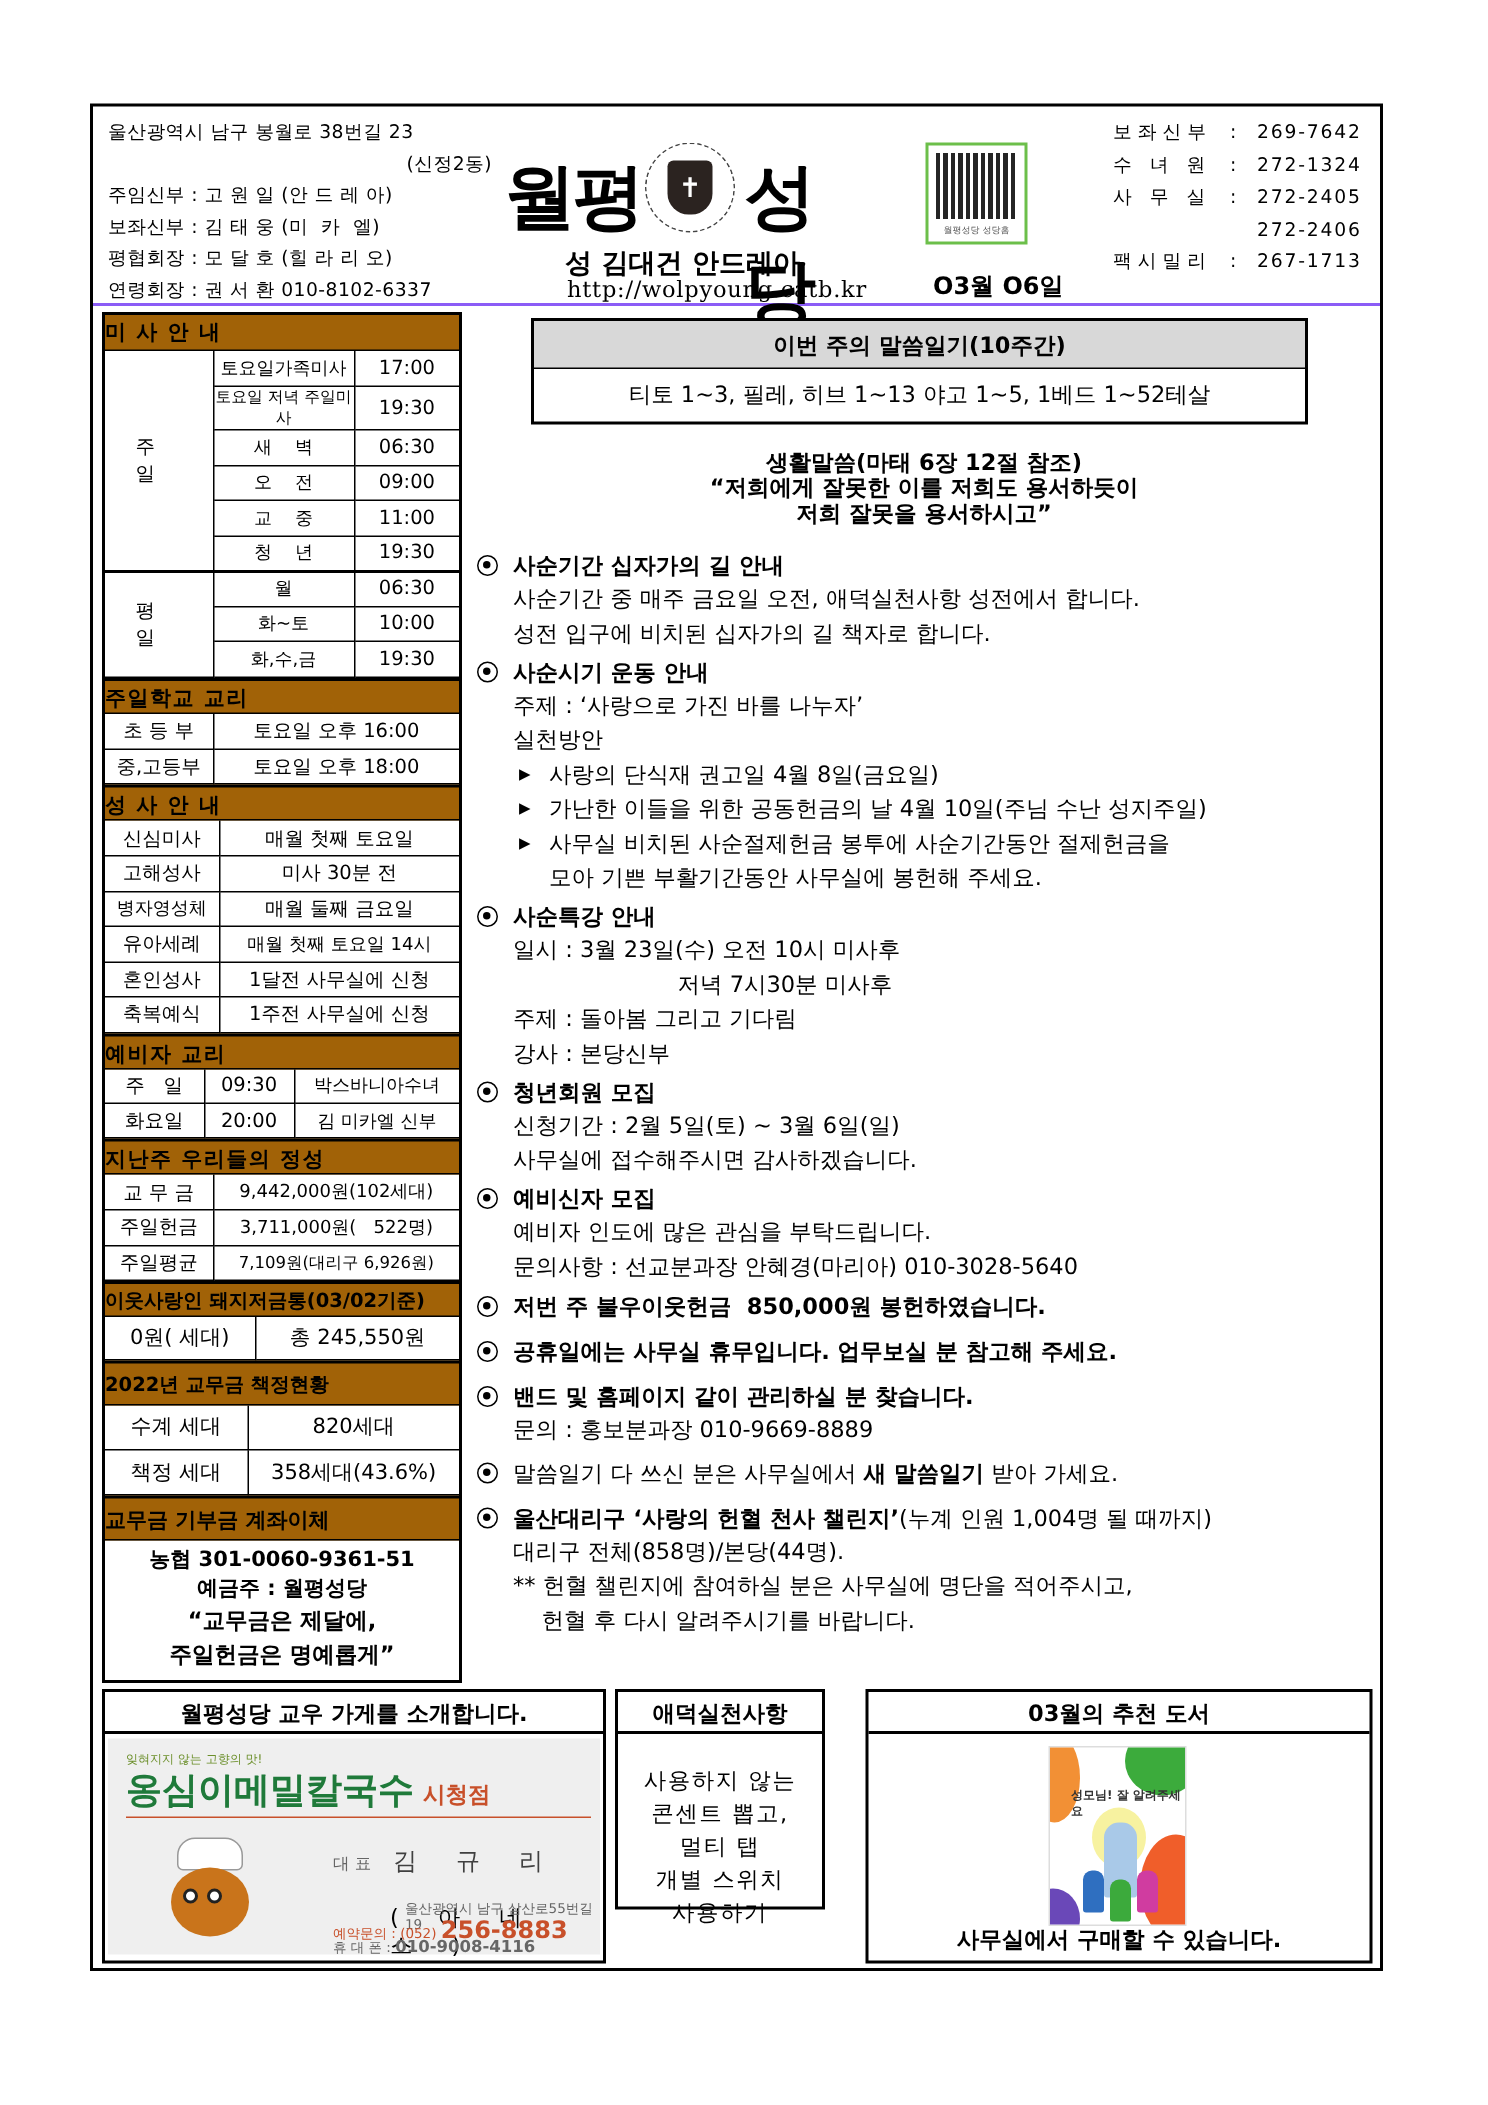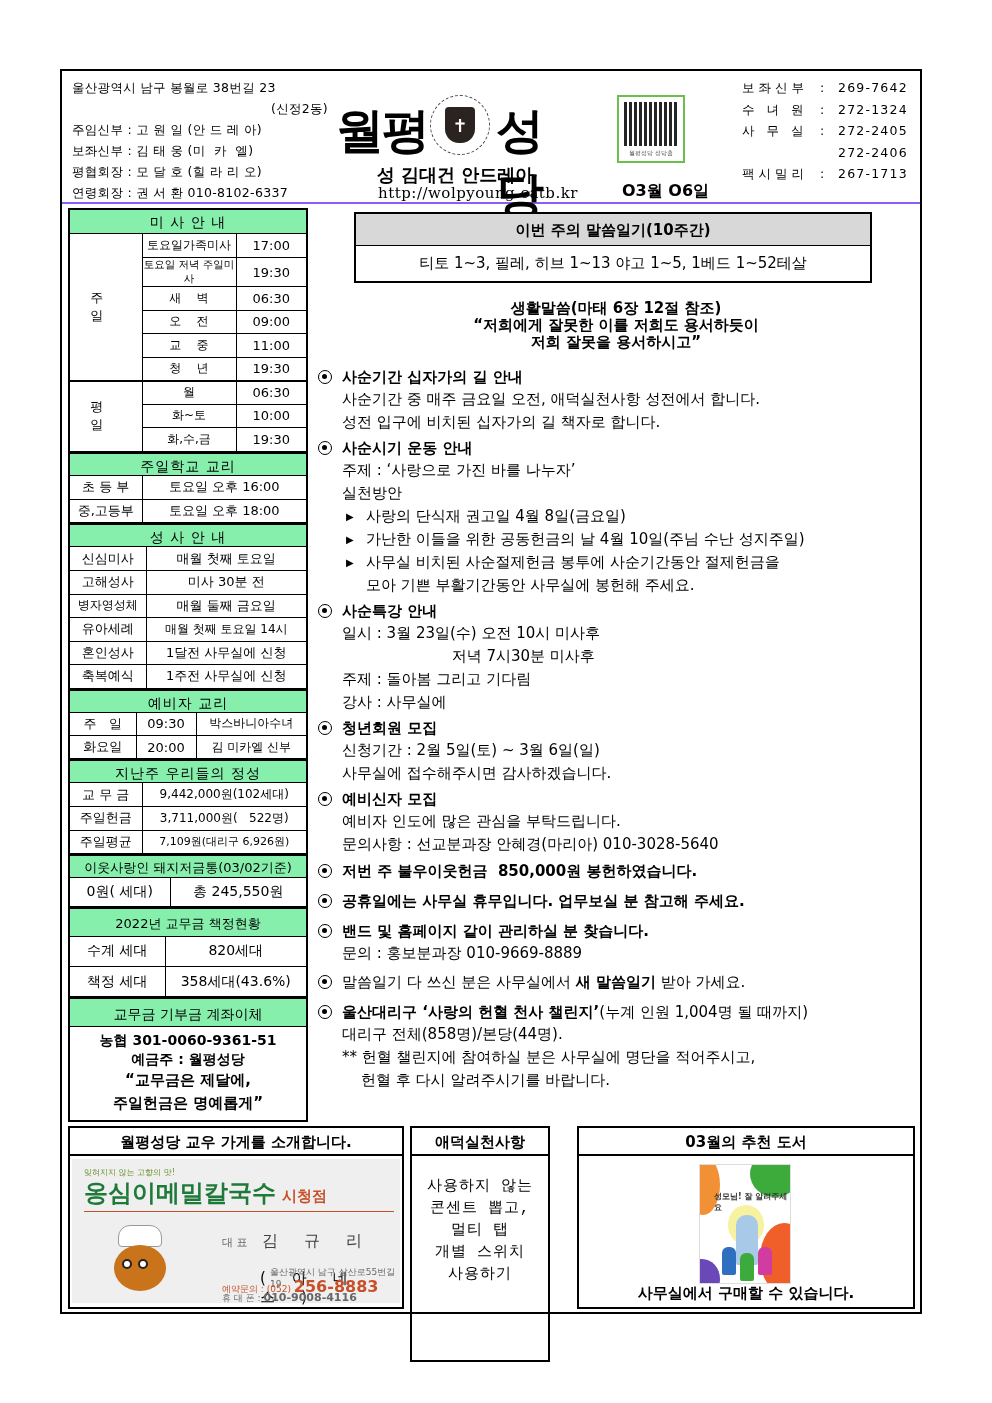--- a/index.html
+++ b/index.html
@@ -27,21 +27,21 @@
   .qr-cap { font-size: 6px; text-align: center; color: #555; margin-top: 3px; }
   .date { position: absolute; left: 560px; top: 110px; font-size: 16px; font-weight: bold; }
   .hdr-right { position: absolute; left: 680px; top: 6px; width: 170px; font-size: 12.5px; line-height: 21.5px; letter-spacing: 0.3px; }
   .hdr-right .r { display: flex; white-space: pre; }
   .hdr-right .k { width: 78px; letter-spacing: 4px; }
   .hdr-right .c { width: 18px; }
   .hdr-right .v { letter-spacing: 1.2px; }
 
   
   .left { position: absolute; left: 6px; top: 137px; width: 240px; border: 2px solid #000; }
-  .sec-h { background: #86efac; text-align: center; font-size: 14px; font-weight: normal; border-bottom: 1px solid #000; height: 24px; line-height: 24px; letter-spacing: 1px; }
+  .sec-h { background: #a16207; font-size: 14px; font-weight: bold; border-bottom: 1px solid #000; height: 24px; line-height: 24px; letter-spacing: 1px; }
   .sec-h.thick { border-top: 2px solid #000; }
   table { border-collapse: collapse; width: 100%; }
   td { border: 1px solid #000; font-size: 13px; text-align: center; height: 23.5px; padding: 0; }
   .mass td.g { width: 72px; letter-spacing: 18px; font-size: 13px; }
   .mass td.n { width: 94px; font-size: 12px; letter-spacing: 0; }
   .mass td.t { width: 70px; }
   .tbl td:first-child { border-left: none; }
   .tbl td:last-child { border-right: none; }
   .tbl tr:first-child td { border-top: none; }
   .school td.k { width: 72px; }
@@ -71,40 +71,40 @@
   .it .bl { padding-left: 28px; line-height: 23px; display: flex; }
   .it .bl .tri { width: 20px; font-size: 10px; }
   .it .bl .cont { white-space: pre; }
   .it .ln2 { padding-left: 48px; line-height: 23px; white-space: pre; }
   b.in { font-weight: bold; }
 
   
   .bot-box { position: absolute; top: 1055px; border: 2px solid #000; }
   .bot-box .h { text-align: center; font-weight: bold; font-size: 15px; height: 28px; line-height: 28px; border-bottom: 2px solid #000; }
   .b1 { left: 6px; width: 336px; height: 183px; }
-  .b2 { left: 348px; width: 140px; height: 236px; }
+  .b2 { left: 348px; width: 140px; height: 147px; }
   .b3 { left: 515px; width: 338px; height: 183px; }
   .card { position: relative; margin: 3px 0 0 2px; width: 328px; height: 144px; background: #efefef; }
   .card .slogan { position: absolute; left: 12px; top: 8px; font-size: 8px; color: #6b8f2a; }
   .card .name { position: absolute; left: 12px; top: 18px; font-size: 24px; font-weight: bold; color: #1f7a3a; }
   .card .name .br { font-size: 15px; color: #c8502a; margin-left: 6px; }
   .card .rule { position: absolute; left: 12px; top: 52px; width: 310px; height: 1px; background: #c8502a; }
   .card .chef { position: absolute; left: 28px; top: 66px; width: 80px; height: 70px; }
   .chef .hat { position: absolute; left: 18px; top: 0; width: 44px; height: 22px; background: #fff; border: 1px solid #999; border-radius: 12px 12px 4px 4px; }
   .chef .body { position: absolute; left: 14px; top: 20px; width: 52px; height: 46px; background: #c9741b; border-radius: 50%; }
   .chef .eye { position: absolute; top: 34px; width: 10px; height: 10px; background: #fff; border: 2px solid #222; border-radius: 50%; }
   .card .rep { position: absolute; left: 150px; top: 76px; font-size: 11px; color: #666; white-space: pre; }
   .card .repn { position: absolute; left: 190px; top: 72px; font-size: 16px; color: #404040; letter-spacing: 26px; }
   .card .repn2 { position: absolute; left: 188px; top: 90px; font-size: 15px; color: #000; letter-spacing: 26px; margin-top: 20px; }
   .card .ad { position: absolute; left: 154px; top: 107px; font-size: 9px; color: #666; margin-left: 44px; }
   .card .ph { position: absolute; left: 150px; top: 118px; font-size: 9px; color: #c8502a; }
   .card .ph b { font-size: 16px; }
   .card .mb { position: absolute; left: 150px; top: 132px; font-size: 9px; color: #666; }
   .card .mb b { font-size: 11px; }
-  .b2 .body2 { text-align: center; font-size: 15px; line-height: 22px; padding-top: 20px; letter-spacing: 1px; font-family: Liberation Mono, monospace; }
+  .b2 .body2 { text-align: center; font-size: 15px; line-height: 22px; padding-top: 20px; letter-spacing: 1px; }
   .b3 .cover { position: absolute; left: 120px; top: 36px; width: 92px; height: 120px; background: #fff; border: 1px solid #ddd; overflow: hidden; }
   .cover .c1 { position: absolute; left: -14px; top: -10px; width: 34px; height: 60px; background: #f29035; border-radius: 50%; }
   .cover .c2 { position: absolute; right: -10px; top: -14px; width: 50px; height: 46px; background: #3cab3c; border-radius: 50%; }
   .cover .c3 { position: absolute; right: -18px; top: 58px; width: 48px; height: 70px; background: #f05e2a; border-radius: 50%; }
   .cover .c4 { position: absolute; left: -16px; bottom: -16px; width: 36px; height: 40px; background: #6a48b8; border-radius: 50%; }
   .cover .ct { position: absolute; left: 14px; top: 26px; font-size: 8px; font-weight: bold; color: #333; }
   .cover .halo { position: absolute; left: 28px; top: 40px; width: 36px; height: 40px; background: #f7f2a0; border-radius: 50%; }
   .cover .mary { position: absolute; left: 36px; top: 50px; width: 22px; height: 50px; background: #a9c9e8; border-radius: 10px 10px 2px 2px; }
   .cover .kid { position: absolute; top: 82px; width: 14px; height: 28px; border-radius: 6px 6px 2px 2px; }
   .b3 .cap { position: absolute; left: 0; bottom: 4px; width: 100%; text-align: center; font-weight: bold; font-size: 15px; }
@@ -352,21 +352,21 @@
       </div>
 
       <div class="it">
         <div class="ttl">
             <span class="radio"></span>
             <span>사순특강 안내</span>
           </div>
         <div class="ln">일시 : 3월 23일(수) 오전 10시 미사후</div>
         <div class="ln">                       저녁 7시30분 미사후</div>
         <div class="ln">주제 : 돌아봄 그리고 기다림</div>
-        <div class="ln">강사 : 사무실에</div>
+        <div class="ln">강사 : 본당신부</div>
       </div>
 
       <div class="it">
         <div class="ttl">
             <span class="radio"></span>
             <span>청년회원 모집</span>
           </div>
         <div class="ln">신청기간 : 2월 5일(토) ~ 3월 6일(일)</div>
         <div class="ln">사무실에 접수해주시면 감사하겠습니다.</div>
       </div>

